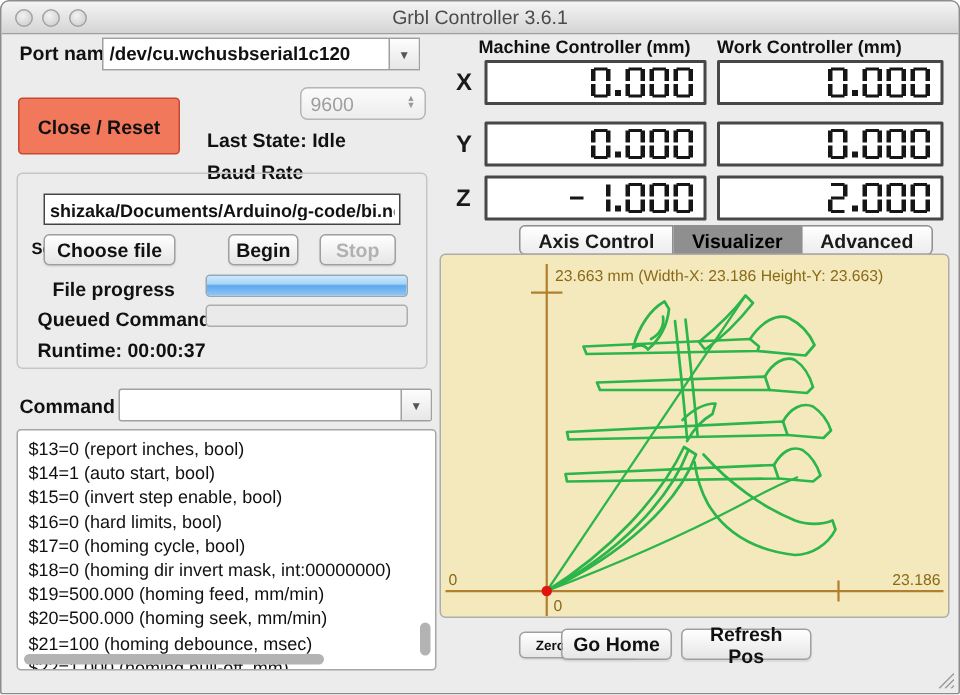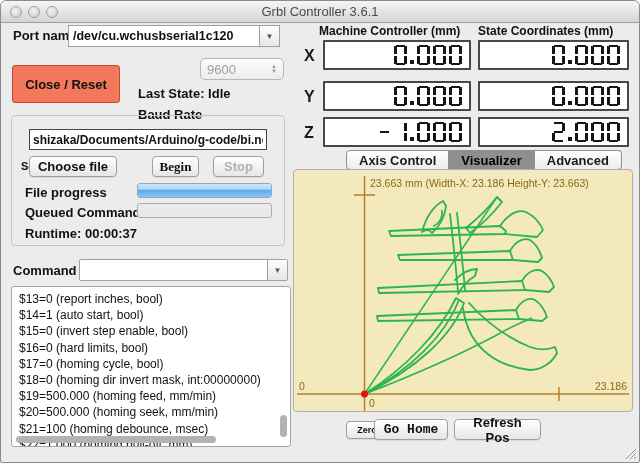--- a/index.html
+++ b/index.html
@@ -50,23 +50,23 @@
   #baud-combo .stepper{margin-left:auto;display:flex;flex-direction:column;line-height:5px;
     font-size:6px;color:#9a9a9a;}
   #last-state{left:137px;top:85px;}
   #sendfile-label{left:20px;top:114px;margin-top:45px;}
   #sendfile-box{left:10px;top:114px;width:274px;height:131px;border:1px solid #c6c6c6;border-radius:4px;}
   #file-path{left:28px;top:128px;width:238px;height:21px;border:1px solid #444;background:#fff;
     display:flex;align-items:center;}
   #file-path input{width:100%;border:none;outline:none;background:transparent;
     font:600 12px "Liberation Sans",sans-serif;padding:0 3px;color:#111;}
   #choose-file{left:28px;top:155px;width:88px;height:21px;}
-  #begin-btn{left:151px;top:155px;width:47px;height:21px;font-family:Liberation Serif, serif;}
+  #begin-btn{left:151px;top:155px;width:47px;height:21px;}
   #stop-btn{left:212px;top:155px;width:51px;height:21px;}
-  #fp-label{left:24px;top:184px;}
+  #fp-label{left:34px;top:184px;}
   #fp-bar{left:136px;top:182px;width:135px;height:15px;border-color:#97a7b4;}
   #qc-label{left:24px;top:204px;}
   #qc-bar{left:136px;top:202px;width:135px;height:15px;}
   #runtime{left:24px;top:225px;}
   #command-label{left:12px;top:262px;}
   #command-combo{left:78px;top:258px;width:209px;height:22px;border-radius:2px;}
   #console{left:10px;top:285px;width:280px;height:161px;background:#fff;
     border:1px solid #a6a6a6;border-radius:3px;overflow:hidden;padding:4px 0 0 7px;}
   .console-line{font-size:12px;line-height:16.2px;color:#111;white-space:nowrap;font-weight:500;}
   #vscroll{position:absolute;right:3px;top:128px;width:7px;height:22px;border-radius:4px;background:#b3b3b3;}
@@ -98,21 +98,21 @@
   .tab.selected{background:var(--tab-selected-bg,#8f8f8f);color:#000;}
   
   #viz-panel{left:292px;top:168px;width:340px;height:243px;background:var(--viz-bg,#f3e9bd);
     border:1px solid #adadad;border-radius:4px;overflow:hidden;}
   #viz-svg{display:block;width:100%;height:100%;}
   .vz-axis{stroke:var(--viz-axis,#b0802e);stroke-width:1.5;fill:none;}
   .vz-text{fill:var(--viz-text,#8a6a15);font:10.5px "Liberation Sans",sans-serif;}
   .toolpath{stroke:var(--viz-path,#2cb54a);stroke-width:1.8;fill:none;stroke-linejoin:round;stroke-linecap:round;}
   .travel{stroke:var(--viz-path,#2cb54a);stroke-width:1.5;fill:none;}
   #zero-pos{left:297px;top:420px;width:80px;height:18px;font-size:9px;margin-left:48px;}
-  #go-home{left:373px;top:418px;width:74px;height:21px;font-family:Liberation Mono, monospace;}
+  #go-home{left:373px;top:418px;width:74px;height:21px;}
   #refresh-pos{left:453px;top:418px;width:87px;height:21px;}
   #resize-grip{right:3px;bottom:3px;width:13px;height:13px;}
 </style>
 </head>
 <body>
 
 <div id="window">
 
   <div id="titlebar">
     <span class="traffic" id="tl-close"></span>
@@ -189,21 +189,21 @@
         <div class="console-line">$19=500.000 (homing feed, mm/min)</div>
         <div class="console-line">$20=500.000 (homing seek, mm/min)</div>
         <div class="console-line">$21=100 (homing debounce, msec)</div>
         <div class="console-line">$22=1.000 (homing pull-off, mm)</div>
       </div>
     <div id="vscroll"></div>
     <div id="hscroll"></div>
   </div>
 
   <span class="abs coord-header" id="machine-header">Machine Controller  (mm)</span>
-  <span class="abs coord-header" id="work-header">State Coordinates  (mm)</span>
+  <span class="abs coord-header" id="work-header">Work Controller  (mm)</span>
 
   <span class="abs axis-letter" style="top:46px">X</span>
   <div class="coord-box mbox" style="top:39px">
       <div class="lcd">
         <span class="lcd-digit">
           <i class="sg sg-a"></i>
           <i class="sg sg-b"></i>
           <i class="sg sg-c"></i>
           <i class="sg sg-d"></i>
           <i class="sg sg-e"></i>

